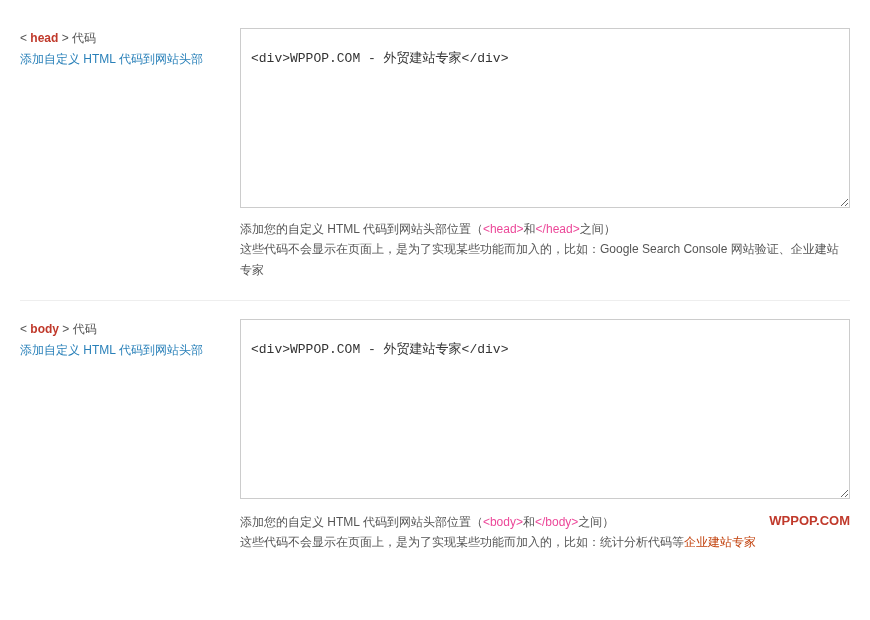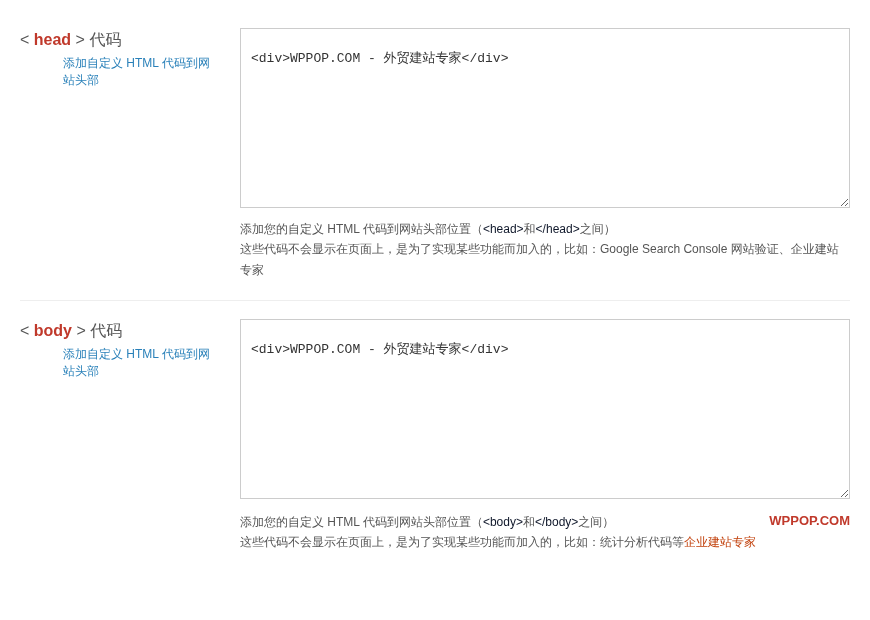--- a/index.html
+++ b/index.html
@@ -22,37 +22,36 @@
     }
     .section:last-child {
       border-bottom: none;
     }
     .section-left {
       width: 200px;
       flex-shrink: 0;
       padding-top: 2px;
     }
     .section-title {
-      font-size: 16px;
+      font-size: 12px;
       font-weight: bold;
       color: #222;
       margin-bottom: 4px;
     }
     .section-title .bracket {
       color: #555;
       font-weight: normal;
     }
     .section-title .tag-name {
       color: #c0392b;
       font-weight: bold;
     }
     .section-subtitle {
       font-size: 12px;
       color: #2980b9;
-      margin-left: 43px;
     }
     .section-right {
       flex: 1;
     }
     .code-textarea {
       width: 100%;
       height: 180px;
       border: 1px solid #ccc;
       padding: 20px 10px;
       font-family: Consolas, "Courier New", monospace;
@@ -62,21 +61,21 @@
       outline: none;
       background: #fff;
     }
     .section-description {
       margin-top: 8px;
       font-size: 12px;
       color: #555;
       line-height: 1.7;
     }
     .section-description .tag {
-      color: #0f172a;
+      color: #ec4899;
     }
     .brand-logo {
       color: #c0392b;
       font-weight: bold;
       font-size: 13px;
     }
     .brand-sub {
       color: #c2410c;
       font-size: 12px;
     }

